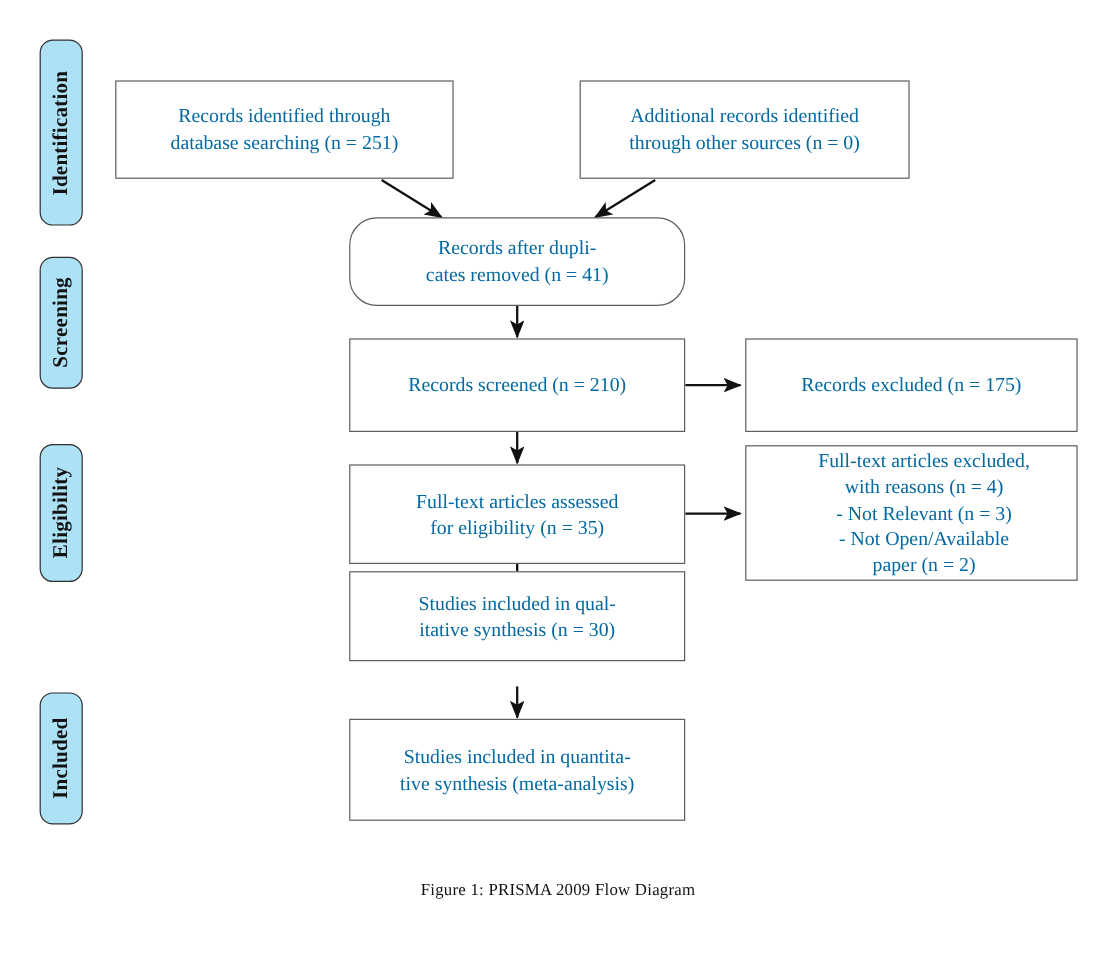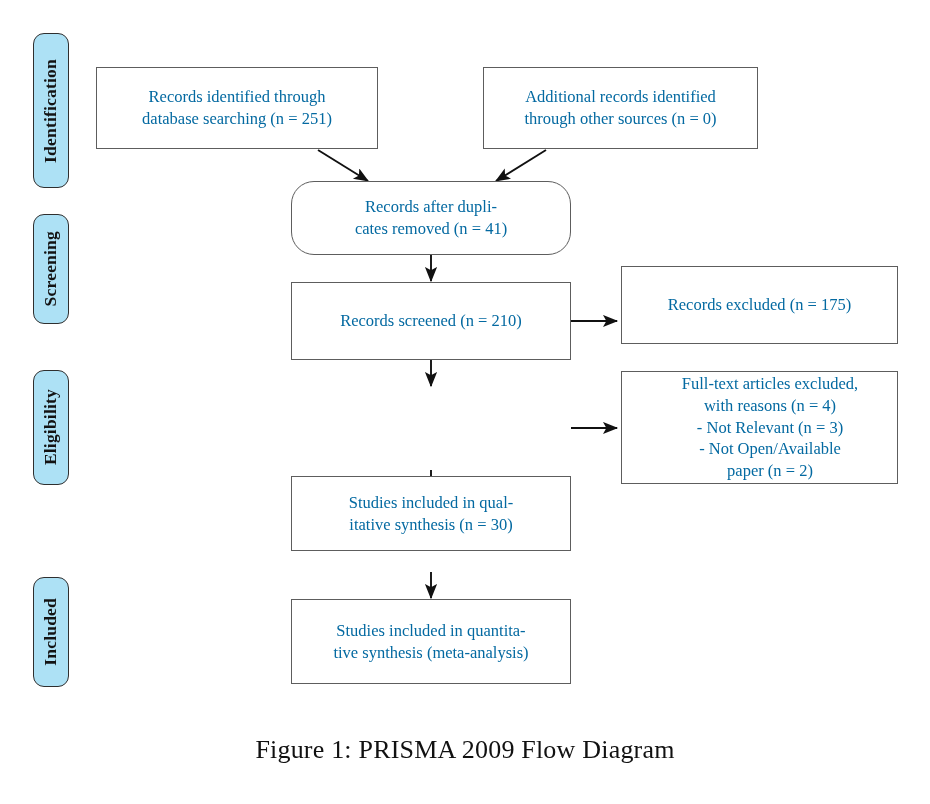--- a/index.html
+++ b/index.html
@@ -78,21 +78,21 @@
     pointer-events: none;
   }
 
   
   #caption {
     position: absolute;
     left: 0;
     top: 735px;
     width: 930px;
     text-align: center;
-    font-size: 26px;
+    font-size: 14px;
     color: #111111;
     letter-spacing: 0.2px;
   }
 </style>
 </head>
 <body>
 
 <div id="canvas">
 
   <div class="stage-label" style="left:33px; top:33px; width:36px; height:155px;">
@@ -147,24 +147,28 @@
 
   <div class="node multiline" style="left:291px; top:181px; width:280px; height:74px;border-radius:23px;">
     <span class="node-text">Records after dupli-
 cates removed (n = 41)</span>
   </div>
 
   <div class="node" style="left:291px; top:282px; width:280px; height:78px;">
     <span class="node-text">Records screened (n = 210)</span>
   </div>
 
-  <div class="node" style="left:621px; top:266px; width:277px; height:78px;">
+  <div class="node" style="left:621px; top:282px; width:277px; height:78px;">
     <span class="node-text">Records excluded (n = 175)</span>
   </div>
 
+  <div class="node multiline" style="left:291px; top:387px; width:280px; height:83px;">
+    <span class="node-text">Full-text articles assessed
+for eligibility (n = 35)</span>
+  </div>
 
   <div class="node multiline" style="left:621px; top:371px; width:277px; height:113px;padding-left:21px;">
     <span class="node-text">Full-text articles excluded,
 with reasons (n = 4)
 - Not Relevant (n = 3)
 - Not Open/Available
 paper (n = 2)</span>
   </div>
 
   <div class="node multiline" style="left:291px; top:476px; width:280px; height:75px;">

